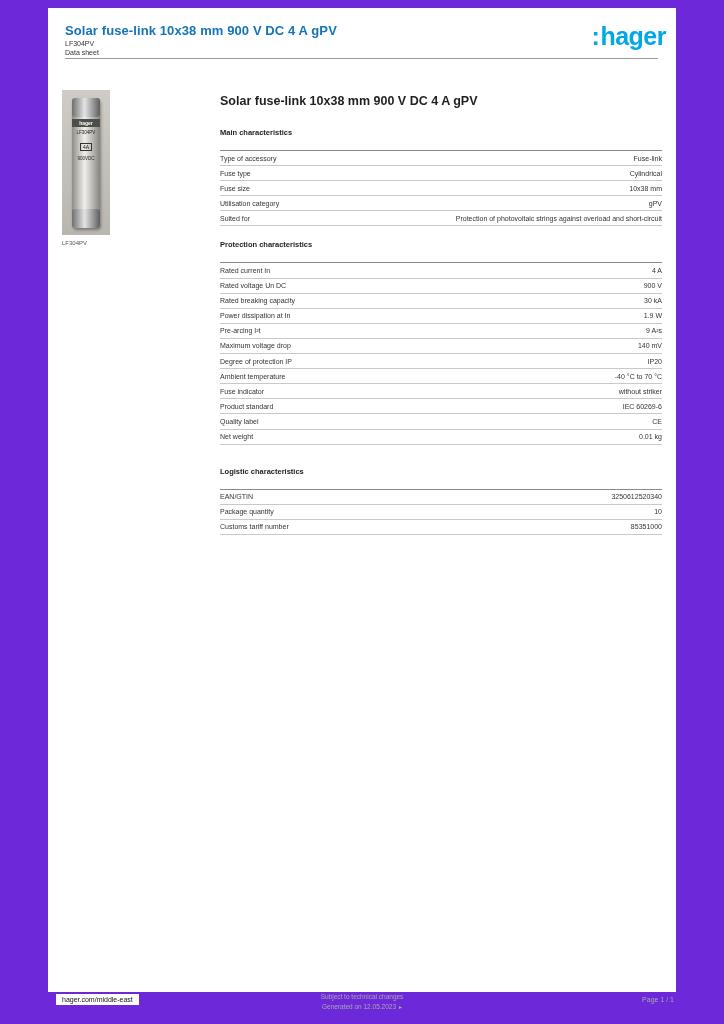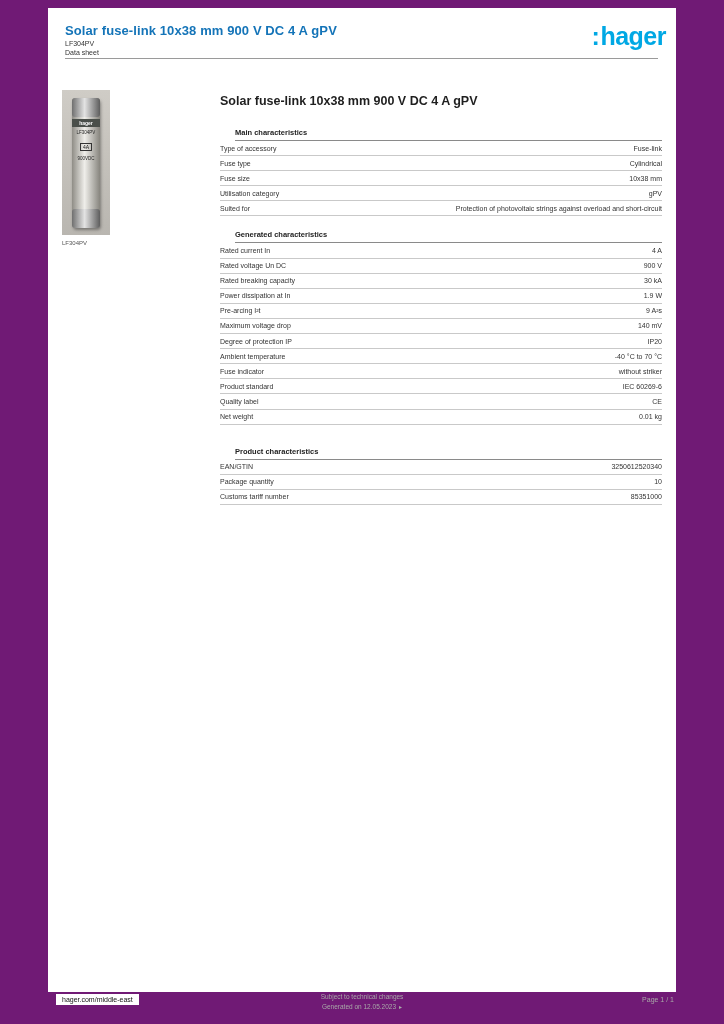--- a/index.html
+++ b/index.html
@@ -1,16 +1,16 @@
 <!DOCTYPE html>
 <html><head>
 <meta charset="utf-8">
 <style>
   html,body { margin:0; padding:0; background:#000; font-family:"Liberation Sans", sans-serif; }
-  .canvas { position:relative; width:724px; height:1024px; background:#701a75; overflow:hidden; margin:0 auto; }
+  .canvas { position:relative; width:724px; height:1024px; background:#6d28d9; overflow:hidden; margin:0 auto; }
   .page { position:absolute; left:48px; top:8px; width:628px; height:984px; background:#ffffff; }
 
   
   .hdr-title { position:absolute; left:17px; top:15px; font-size:13px; font-weight:bold; color:#1474b8; letter-spacing:.1px; }
   .hdr-ref   { position:absolute; left:17px; top:32px; font-size:7px; color:#333; }
   .hdr-doc   { position:absolute; left:17px; top:41px; font-size:7px; color:#333; }
   .hdr-rule  { position:absolute; left:17px; top:50px; width:593px; border-top:1px solid #9a9a9a; }
   .logo { position:absolute; right:10px; top:14px; font-size:25px; font-weight:bold; color:#00a8e4; letter-spacing:-.5px;margin-left:34px; }
   .logo .dots { margin-right:1px; }
 
@@ -26,21 +26,21 @@
   .fuse-amp { display:inline-block; border:1px solid #333; font-size:5px; color:#111; padding:0 2px; margin-top:3px; }
   .fuse-volt { font-size:4.5px; color:#222; margin-top:3px; }
   .photo-caption { position:absolute; left:14px; top:232px; font-size:6px; color:#555; }
 
   
   .content { position:absolute; left:172px; top:86px; width:442px; }
   .product-heading { font-size:12.5px; font-weight:bold; color:#1f1f1f; margin:0 0 20px 0; }
   .section { margin-top:14px; }
   .section:first-of-type { margin-top:0; }
   .section.gap { margin-top:22px; }
-  .section-title { font-size:7.5px; font-weight:bold; color:#222; padding-bottom:3px; border-bottom:1px solid #8a8a8a;margin-left:15px; }
+  .section-title { font-size:7.5px; font-weight:bold; color:#222; padding-bottom:13px; border-bottom:1px solid #8a8a8a; }
   .row { display:flex; justify-content:space-between; gap:10px; font-size:7px; color:#333; padding:2.5px 0; border-bottom:1px solid #c9c9c9; line-height:1.3; }
   .row .lbl { text-align:left; }
   .row .val { text-align:right; max-width:220px; }
 
   
   .footer-box { position:absolute; left:56px; top:994px; background:#fff; color:#111; font-size:7px; padding:2px 6px; }
   .footer-center { position:absolute; left:0; top:992px; width:724px; text-align:center; font-size:6.5px; color:#a9a9a9; line-height:1.5; }
   .footer-right { position:absolute; right:50px; top:996px; font-size:7px; color:#a9a9a9; }
   .tri { display:inline-block; margin-left:3px; font-size:6px; color:#a9a9a9; }
 </style>
@@ -93,21 +93,21 @@
           <span class="lbl">Utilisation category</span>
           <span class="val">gPV</span>
         </div>
         <div class="row">
           <span class="lbl">Suited for</span>
           <span class="val">Protection of photovoltaic strings against overload and short-circuit</span>
         </div>
       </div>
 
       <div class="section">
-        <div class="section-title">Generated characteristics</div>
+        <div class="section-title">Protection characteristics</div>
         <div class="row">
           <span class="lbl">Rated current In</span>
           <span class="val">4 A</span>
         </div>
         <div class="row">
           <span class="lbl">Rated voltage Un DC</span>
           <span class="val">900 V</span>
         </div>
         <div class="row">
           <span class="lbl">Rated breaking capacity</span>
@@ -145,21 +145,21 @@
           <span class="lbl">Quality label</span>
           <span class="val">CE</span>
         </div>
         <div class="row">
           <span class="lbl">Net weight</span>
           <span class="val">0.01 kg</span>
         </div>
       </div>
 
       <div class="section gap">
-        <div class="section-title">Product characteristics</div>
+        <div class="section-title">Logistic characteristics</div>
         <div class="row">
           <span class="lbl">EAN/GTIN</span>
           <span class="val">3250612520340</span>
         </div>
         <div class="row">
           <span class="lbl">Package quantity</span>
           <span class="val">10</span>
         </div>
         <div class="row">
           <span class="lbl">Customs tariff number</span>

